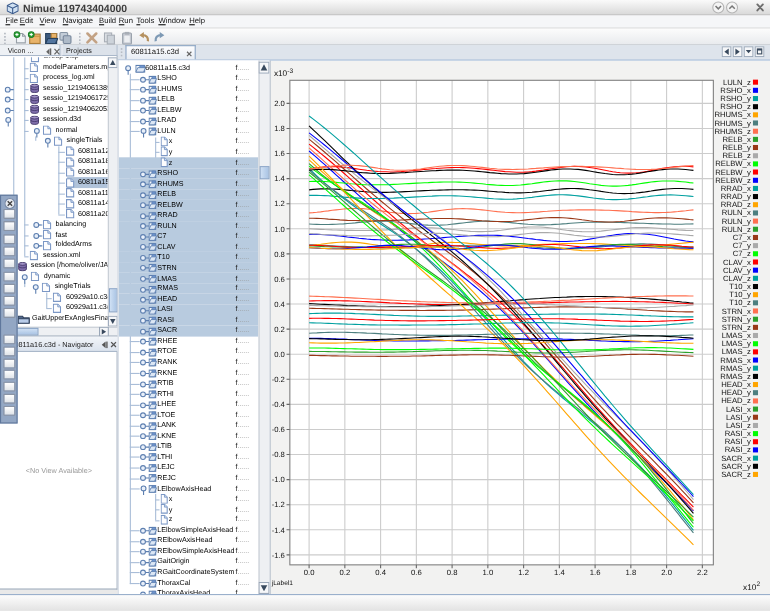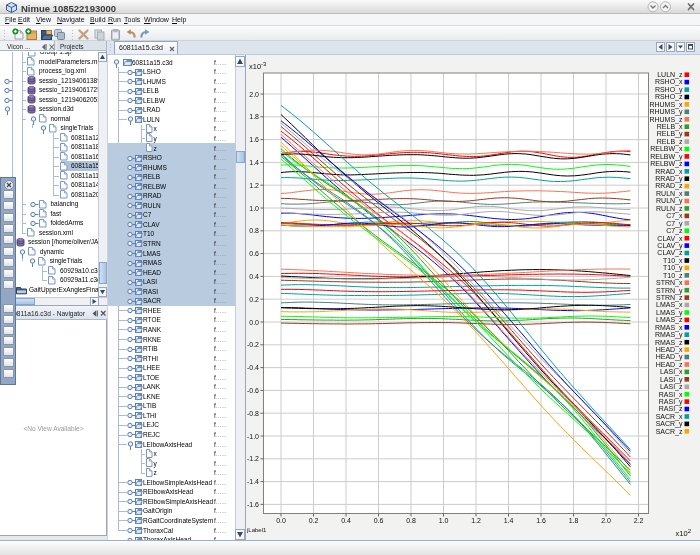--- a/index.html
+++ b/index.html
@@ -2,21 +2,21 @@
 <html><head><meta charset="utf-8"><style>
 *{margin:0;padding:0;box-sizing:border-box}
 body{font-family:"Liberation Sans",sans-serif;width:700px;height:555px;overflow:hidden;position:relative;background:#e9e9e9}
 .abs{position:absolute}
 </style></head><body>
 <div class="abs" style="left:0;top:0;width:700px;height:14px;background:linear-gradient(#fafafa,#d9d9d9);border-bottom:1px solid #bcbcbc"></div>
 <svg style="position:absolute;left:6px;top:2px" width="11" height="11">
     <path d="M5.5 0.5 L10.5 3 L10.5 8 L5.5 10.5 L0.5 8 L0.5 3 z" fill="#cfe0f2" stroke="#3a5a8c"></path>
     <path d="M0.5 3 L5.5 5.5 L10.5 3 M5.5 5.5 V10.5" fill="none" stroke="#3a5a8c"></path>
   </svg>
-<div class="abs" style="left:21px;top:2.5px;font-size:9.5px;font-weight:bold;color:#3c3c3c">Nimue 108522193000</div>
+<div class="abs" style="left:21px;top:2.5px;font-size:9.5px;font-weight:bold;color:#3c3c3c">Nimue 119743404000</div>
 <svg style="position:absolute;left:645px;top:1px" width="53" height="12">
     <circle cx="8" cy="5.8" r="5" fill="#f4f4f4" stroke="#b4b4b4"></circle>
     <path d="M5.5 4.5 L8 7 L10.5 4.5" fill="none" stroke="#777" stroke-width="1.4"></path>
     <circle cx="20.5" cy="5.8" r="5" fill="#f4f4f4" stroke="#b4b4b4"></circle>
     <path d="M18 7 L20.5 4.5 L23 7" fill="none" stroke="#777" stroke-width="1.4"></path>
     <path d="M43.5 3 L48.5 8.5 M48.5 3 L43.5 8.5" stroke="#6e6e6e" stroke-width="1.7" stroke-linecap="round"></path>
   </svg>
 <div class="abs" style="left:0;top:14px;width:700px;height:12px;background:#f5f6f8;border-bottom:1px solid #d8d8d8;font-size:7px;color:#111">
     <span style="position:absolute;left:5px;top:2px"><u>F</u>ile</span>
     <span style="position:absolute;left:18px;top:2px"><u>E</u>dit</span>

